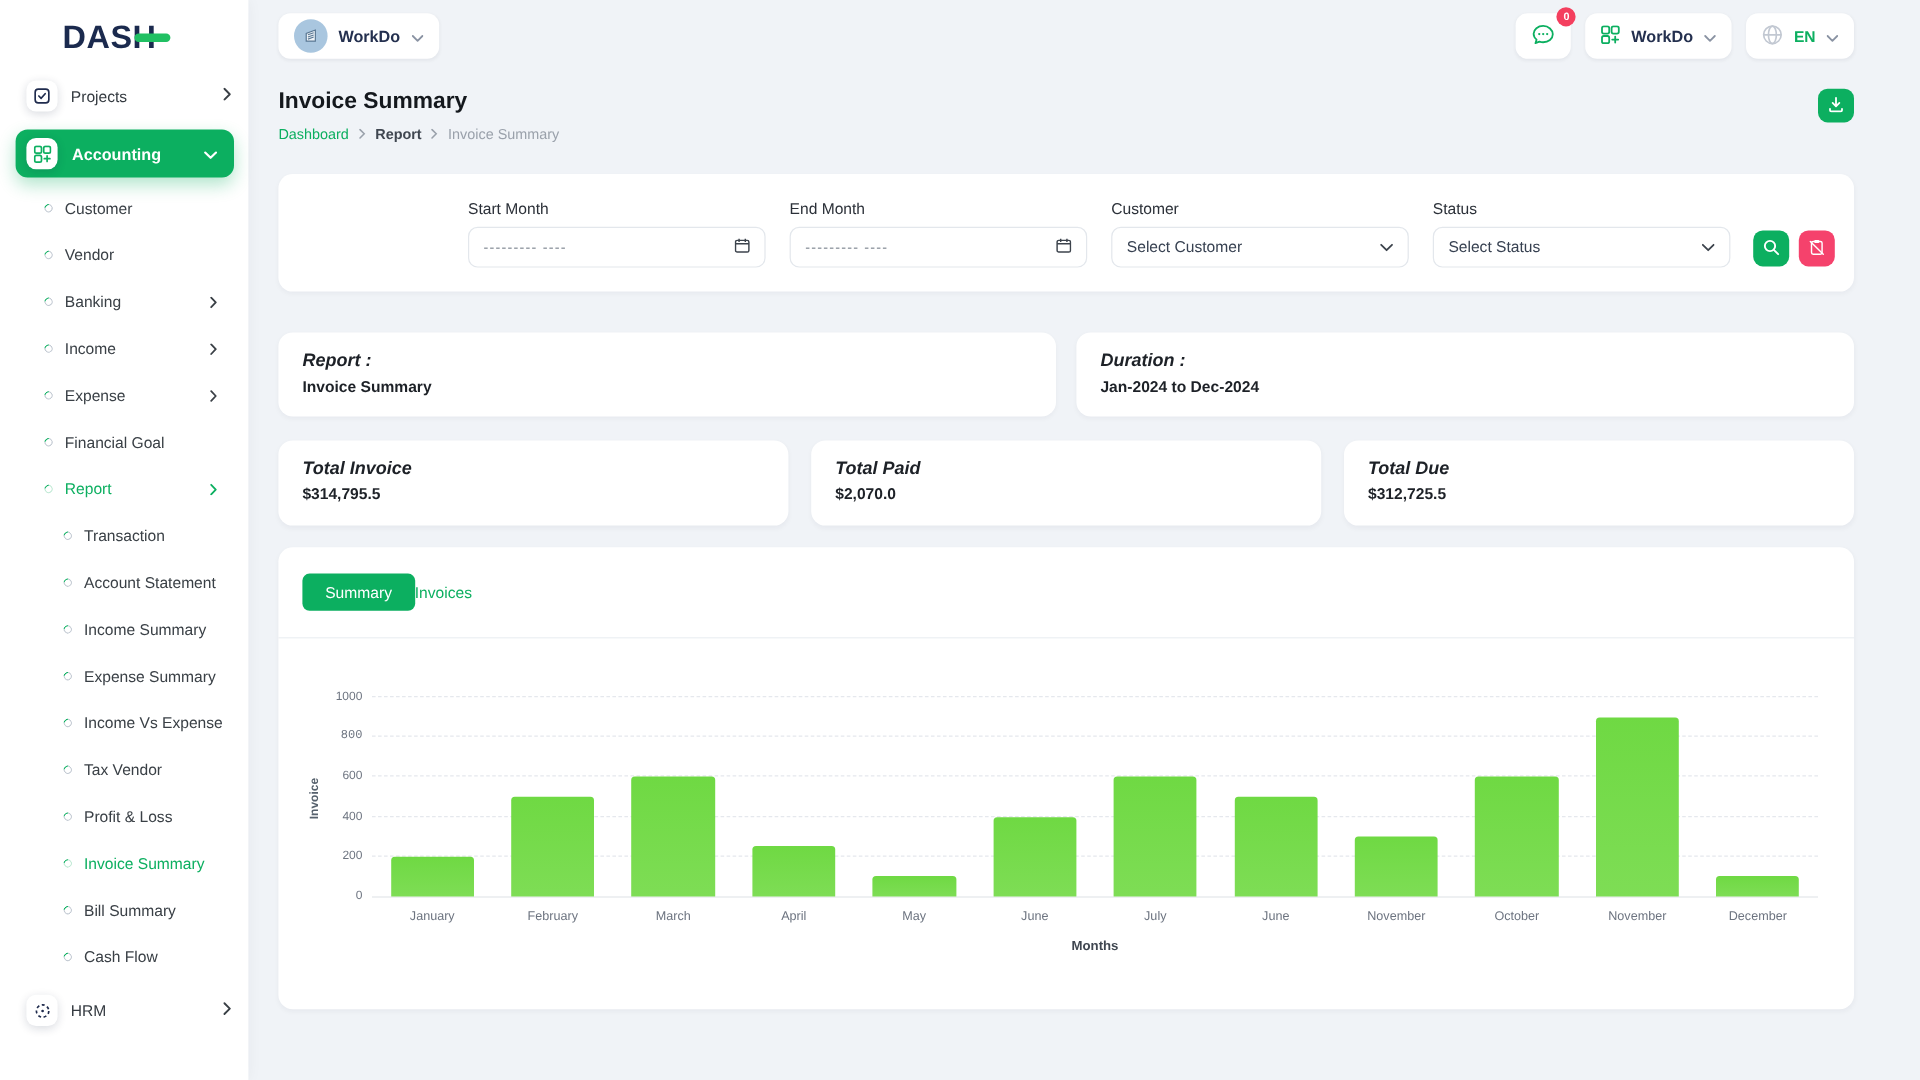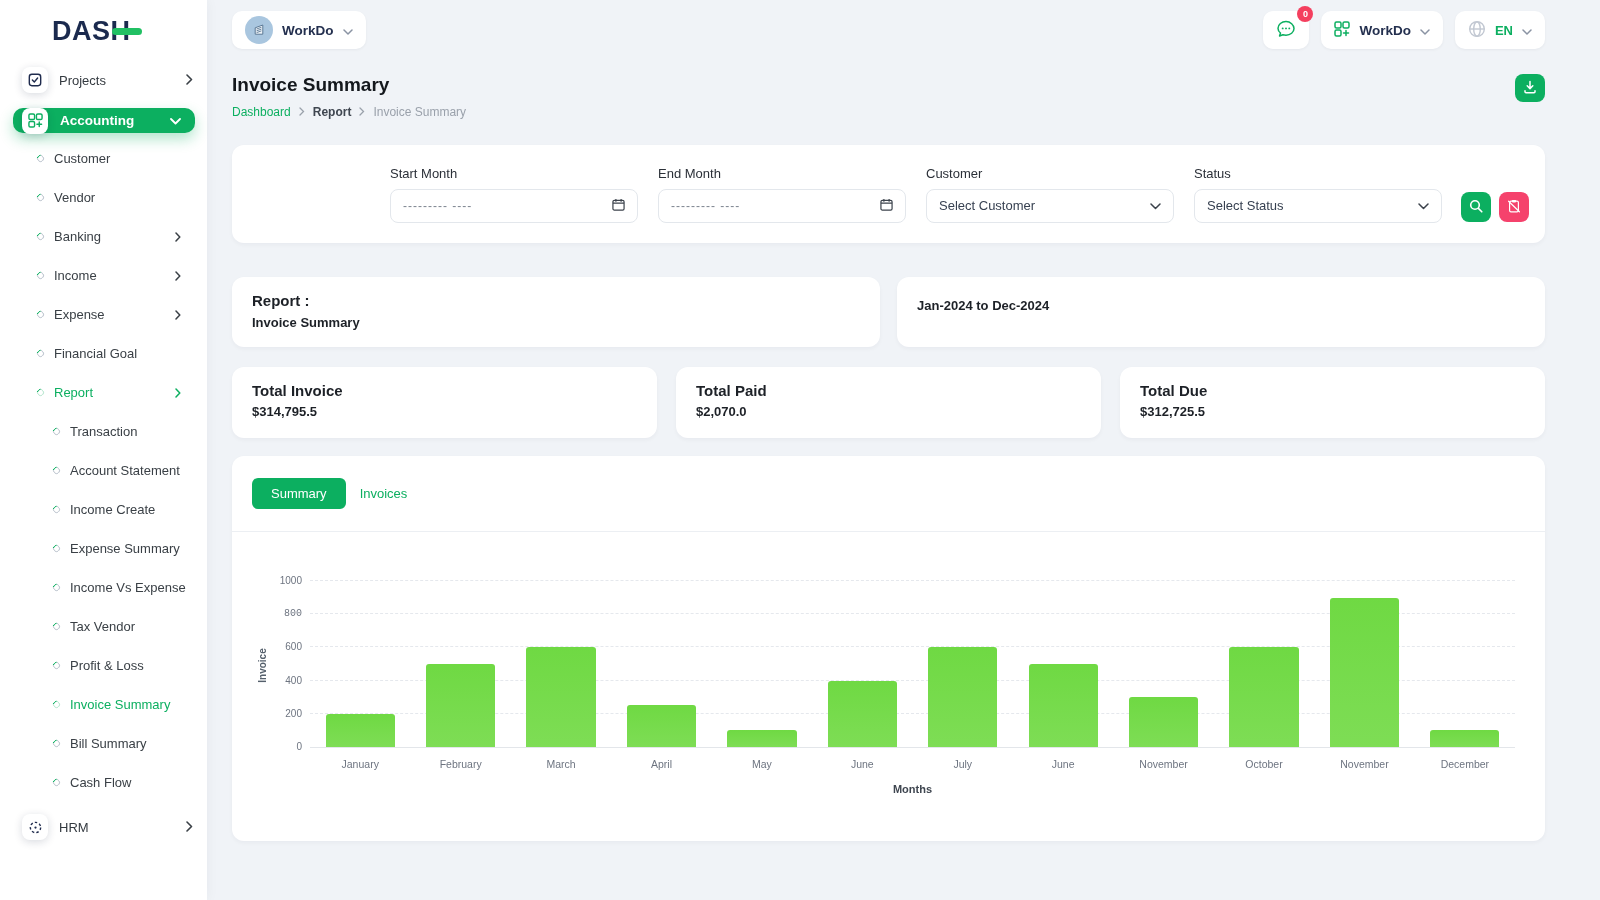--- a/index.html
+++ b/index.html
@@ -25,21 +25,21 @@
     display:flex; align-items:center; gap:11px;
     margin:10px 14px 0 22px; height:30px; cursor:pointer;
   }
   .icon-box {
     width:26px; height:26px; background:#fff; border-radius:8px;
     box-shadow:0 2px 8px rgba(20,30,60,.16);
     display:flex; align-items:center; justify-content:center; flex-shrink:0;
   }
   .side-lbl { font-size:13px; font-weight:500; color:#343a40; flex:1; }
   .side-pill {
-    margin:13px 12px 0 13px; height:25px; background:#0caf60; border-radius:10px;
+    margin:13px 12px 0 13px; height:40px; background:#0caf60; border-radius:10px;
     display:flex; align-items:center; gap:12px; padding:0 14px 0 9px;
     color:#fff; font-weight:700; font-size:13.5px; cursor:pointer;
     box-shadow:0 6px 14px rgba(12,175,96,.32);
   }
   #side-list { list-style:none; margin:6px 0 0 0; padding:0; }
   .mi { display:flex; align-items:center; height:39px; padding-left:37px; gap:10px; font-size:13px; color:#3a4046; cursor:pointer; }
   .mi.sub { padding-left:53px; }
   .mi.active { color:#0caf60; }
   .bullet {
     width:7px; height:7px; border:1.6px solid #c3cad3; border-top-color:#0caf60;
@@ -86,28 +86,28 @@
   }
   .f-input span { font-size:12px; color:#7d8590; letter-spacing:1px; }
   .f-select span { font-size:13px; color:#374151; }
   .sq-btn { width:30px; height:30px; border:none; border-radius:8px; display:flex; align-items:center; justify-content:center; cursor:pointer; }
   .sq-btn.green { background:#0caf60; }
   .sq-btn.pink { background:#f5426c; }
   .f-btns { display:flex; gap:8px; align-self:flex-end; margin-bottom:21px; margin-left:-1px; }
 
   .two-row { display:flex; gap:17px; margin-top:34px; }
   .info-card { flex:1; height:70px; padding:15px 20px; }
-  .info-label { font-size:15px; font-weight:700; color:#1d2127; }
+  .info-label { font-size:15px; font-weight:700; color:#1d2127;font-style:italic; }
   .info-value { font-size:13px; font-weight:700; color:#1d2127; margin-top:6px; }
 
   .totals { display:flex; gap:19px; margin-top:20px; }
   .total-card { flex:1; height:71px; padding:15px 20px; }
 
   .chart-card { margin-top:18px; height:385px; padding-top:22px; }
-  .tabs { display:flex; align-items:center; gap:14px; padding:0 20px; }
+  .tabs { display:flex; align-items:center; padding:0 20px; }
   .tab-active { background:#0caf60; color:#fff; font-size:13px; padding:8px 19px; border-radius:6px; cursor:pointer; }
   .tab-link { color:#0caf60; font-size:13px; cursor:pointer; }
   .divider { height:1px; background:#eceff3; margin-top:22px; }
 
   .chart-flex { display:flex; margin-top:50px; padding:0 30px 0 22px; }
   .y-title-col { width:16px; display:flex; align-items:center; justify-content:center; height:166px; }
   .y-title { transform:rotate(-90deg); font-size:10px; font-weight:700; color:#55606c; white-space:nowrap; }
   .plot-col { flex:1; }
   .plot { height:166px; position:relative; border-bottom:1px solid #e3e6ea; margin-left:40px; }
   .gridline { position:absolute; left:0; right:0; height:0; border-top:1px dashed #e5e8ed; }
@@ -214,21 +214,21 @@
         <li class="mi sub">
           <span class="bullet"></span>
           <span>Transaction</span>
         </li>
         <li class="mi sub">
           <span class="bullet"></span>
           <span>Account Statement</span>
         </li>
         <li class="mi sub">
           <span class="bullet"></span>
-          <span>Income Create</span>
+          <span>Income Summary</span>
         </li>
         <li class="mi sub">
           <span class="bullet"></span>
           <span>Expense Summary</span>
         </li>
         <li class="mi sub">
           <span class="bullet"></span>
           <span>Income Vs Expense</span>
         </li>
         <li class="mi sub">
@@ -428,20 +428,21 @@
         </button>
       </div>
     </div>
 
     <div class="two-row">
       <div class="card info-card">
         <div class="info-label">Report :</div>
         <div class="info-value">Invoice Summary</div>
       </div>
       <div class="card info-card">
+        <div class="info-label">Duration :</div>
         <div class="info-value">Jan-2024 to Dec-2024</div>
       </div>
     </div>
 
     <div class="totals" id="totals">
         <div class="card total-card">
           <div class="info-label">Total Invoice</div>
           <div class="info-value" style="margin-top: 5px;">$314,795.5</div>
         </div>
         <div class="card total-card">

